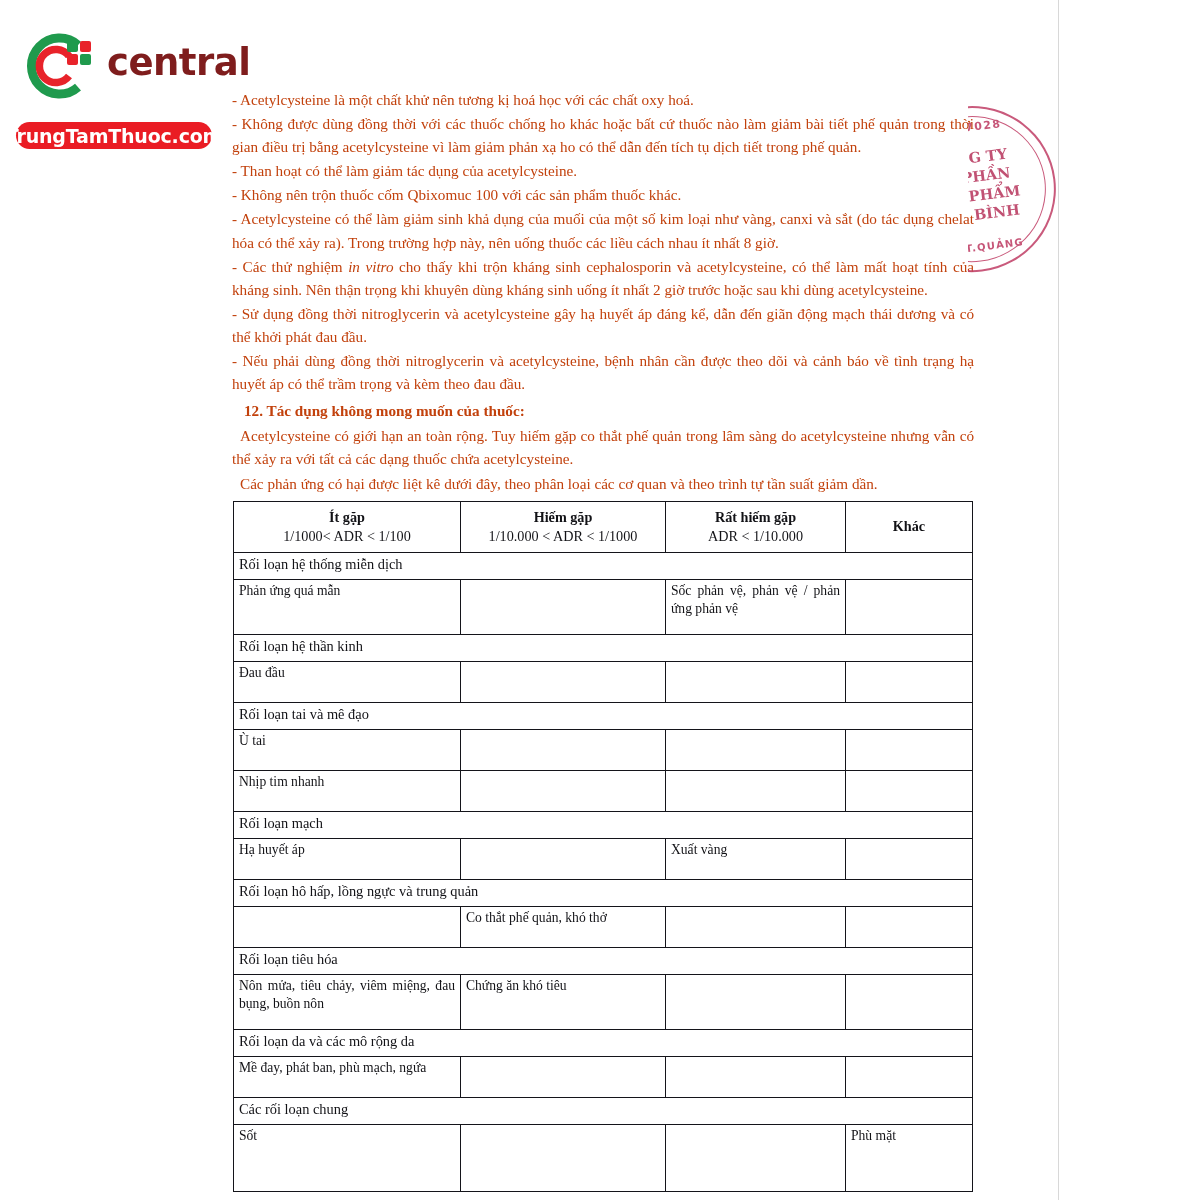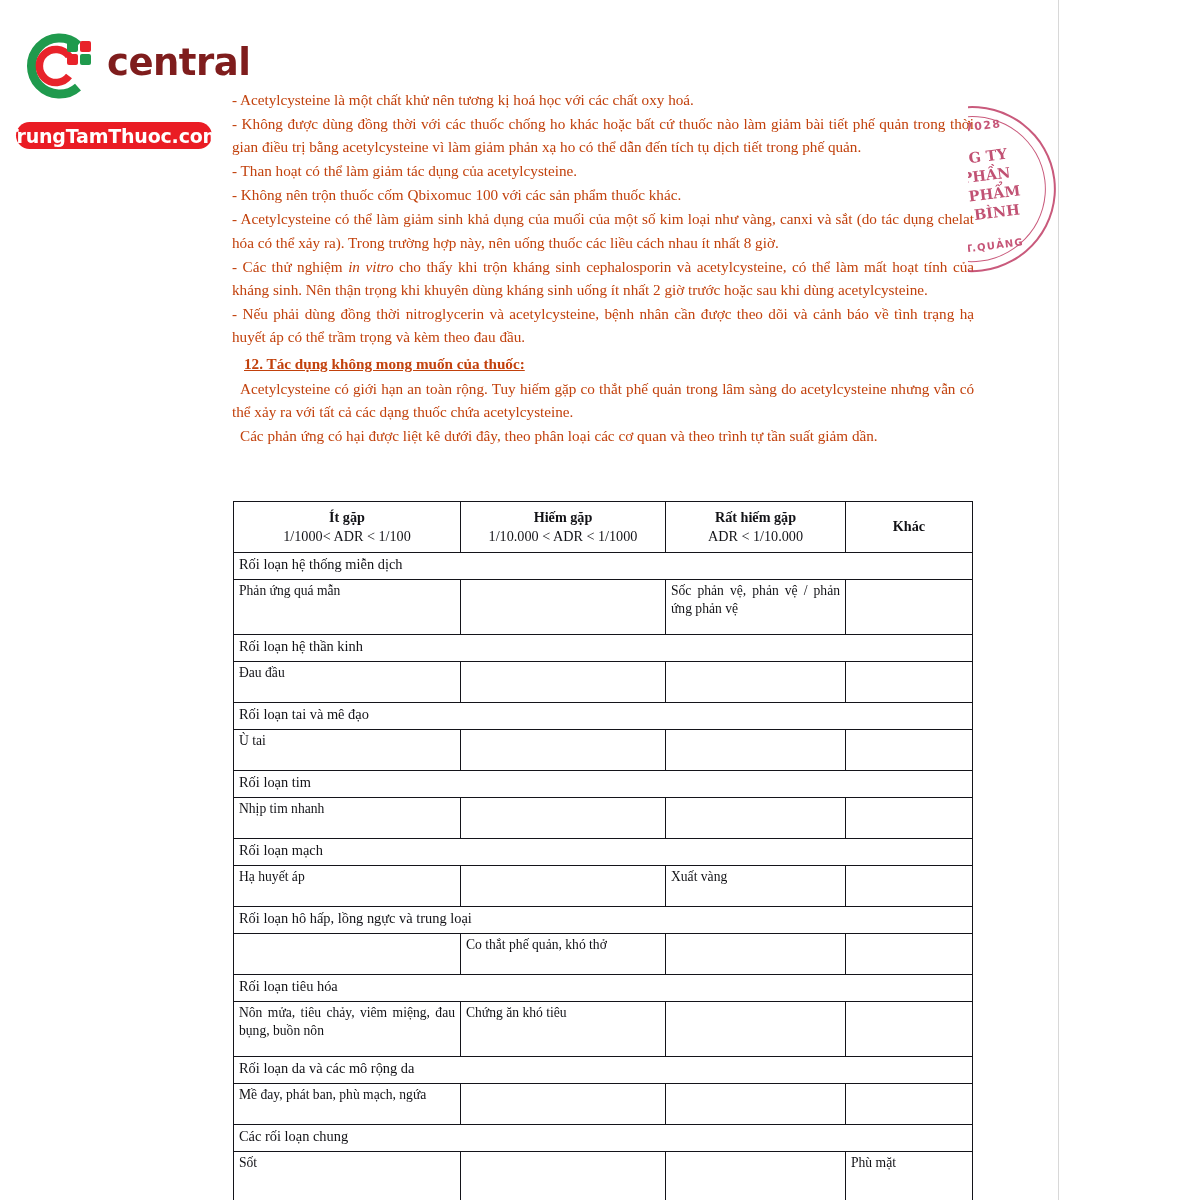--- a/index.html
+++ b/index.html
@@ -100,21 +100,20 @@
     margin: 0 0 1px 0;
     text-align: justify;
     text-justify: inter-word;
   }
   #doc-body p.noj { text-align: left; }
   .sec-heading {
     font-weight: bold;
     margin: 4px 0 2px 0 !important;
     text-indent: 12px;
     text-align: right;
-    text-decoration: underline;
   }
   .indent-para { text-indent: 8px; }
   .ital { font-style: italic; }
 
   
   #adr-table {
     position: absolute;
     left: 233px;
     top: 501px;
     width: 739px;
@@ -237,20 +236,21 @@
     </div>
   </div>
 
   <div id="doc-body">
     <p class="noj">- Acetylcysteine là một chất khử nên tương kị hoá học với các chất oxy hoá.</p>
     <p>- Không được dùng đồng thời với các thuốc chống ho khác hoặc bất cứ thuốc nào làm giảm bài tiết phế quản trong thời gian điều trị bằng acetylcysteine vì làm giảm phản xạ ho có thể dẫn đến tích tụ dịch tiết trong phế quản.</p>
     <p class="noj">- Than hoạt có thể làm giảm tác dụng của acetylcysteine.</p>
     <p class="noj">- Không nên trộn thuốc cốm Qbixomuc 100 với các sản phẩm thuốc khác.</p>
     <p>- Acetylcysteine có thể làm giảm sinh khả dụng của muối của một số kim loại như vàng, canxi và sắt (do tác dụng chelat hóa có thể xảy ra). Trong trường hợp này, nên uống thuốc các liều cách nhau ít nhất 8 giờ.</p>
     <p><span>- Các thử nghiệm </span><span class="ital">in vitro</span><span> cho thấy khi trộn kháng sinh cephalosporin và acetylcysteine, có thể làm mất hoạt tính của kháng sinh. Nên thận trọng khi khuyên dùng kháng sinh uống ít nhất 2 giờ trước hoặc sau khi dùng acetylcysteine.</span></p>
+    <p>- Sử dụng đồng thời nitroglycerin và acetylcysteine gây hạ huyết áp đáng kể, dẫn đến giãn động mạch thái dương và có thể khởi phát đau đầu.</p>
     <p>- Nếu phải dùng đồng thời nitroglycerin và acetylcysteine, bệnh nhân cần được theo dõi và cảnh báo về tình trạng hạ huyết áp có thể trầm trọng và kèm theo đau đầu.</p>
     <p class="sec-heading">12. Tác dụng không mong muốn của thuốc:</p>
     <p class="indent-para">Acetylcysteine có giới hạn an toàn rộng. Tuy hiếm gặp co thắt phế quản trong lâm sàng do acetylcysteine nhưng vẫn có thể xảy ra với tất cả các dạng thuốc chứa acetylcysteine.</p>
     <p class="noj indent-para">Các phản ứng có hại được liệt kê dưới đây, theo phân loại các cơ quan và theo trình tự tần suất giảm dần.</p>
   </div>
 
   <table id="adr-table">
     <colgroup>
       <col class="col1">
         <col class="col2">
@@ -297,40 +297,37 @@
         </tr>
         <tr>
           <td class="group" colspan="4">Rối loạn tai và mê đạo</td>
         </tr>
         <tr class="data-row">
           <td>Ù tai</td>
           <td></td>
           <td></td>
           <td></td>
         </tr>
-        <tr>
-          <td class="group" colspan="4">Rối loạn tim</td>
-        </tr>
         <tr class="data-row">
           <td>Nhịp tim nhanh</td>
           <td></td>
           <td></td>
           <td></td>
         </tr>
         <tr>
           <td class="group" colspan="4">Rối loạn mạch</td>
         </tr>
         <tr class="data-row">
           <td>Hạ huyết áp</td>
           <td></td>
           <td>Xuất vàng</td>
           <td></td>
         </tr>
         <tr>
-          <td class="group" colspan="4">Rối loạn hô hấp, lồng ngực và trung loại</td>
+          <td class="group" colspan="4">Rối loạn hô hấp, lồng ngực và trung quản</td>
         </tr>
         <tr class="data-row">
           <td></td>
           <td>Co thắt phế quản, khó thở</td>
           <td></td>
           <td></td>
         </tr>
         <tr>
           <td class="group" colspan="4">Rối loạn tiêu hóa</td>
         </tr>

